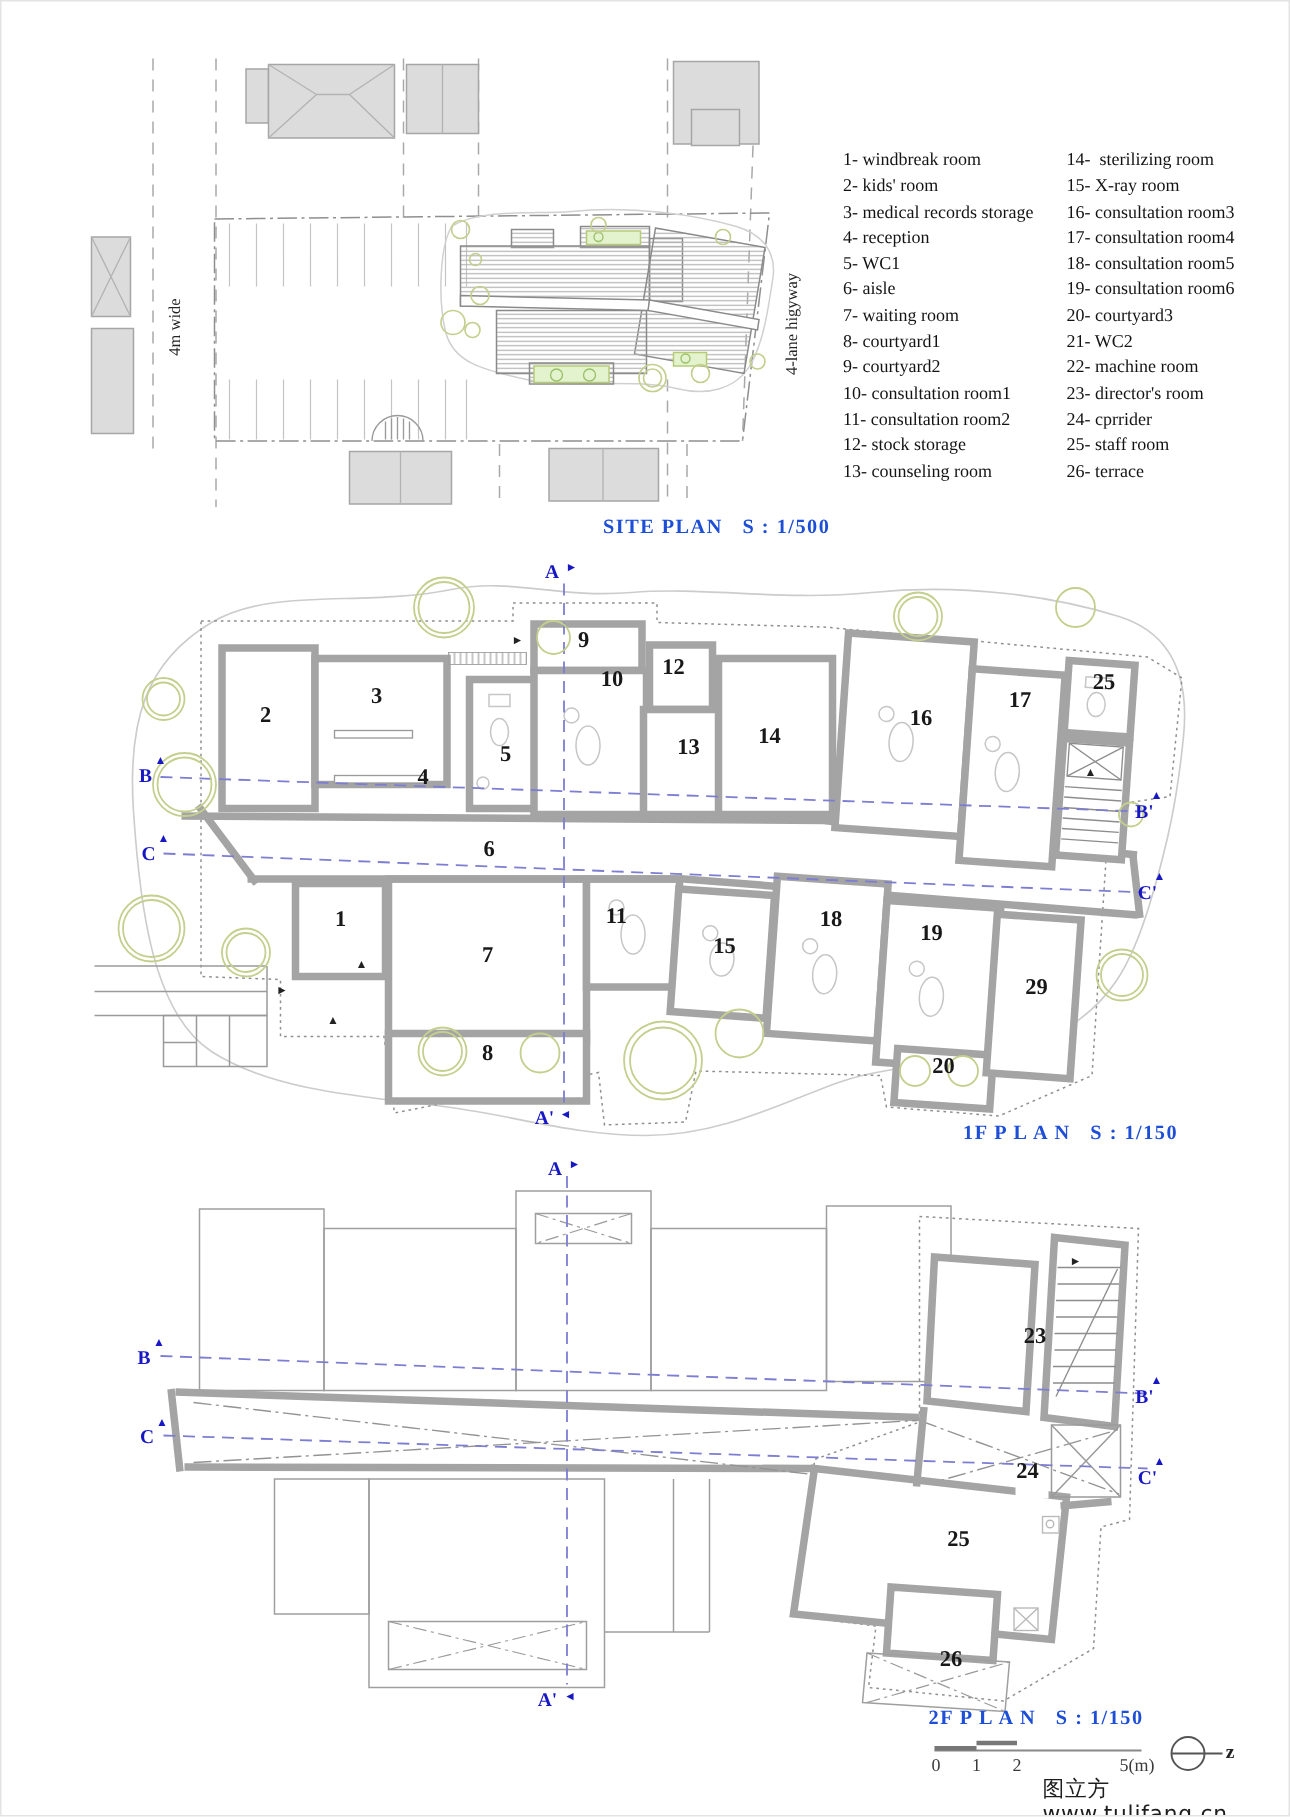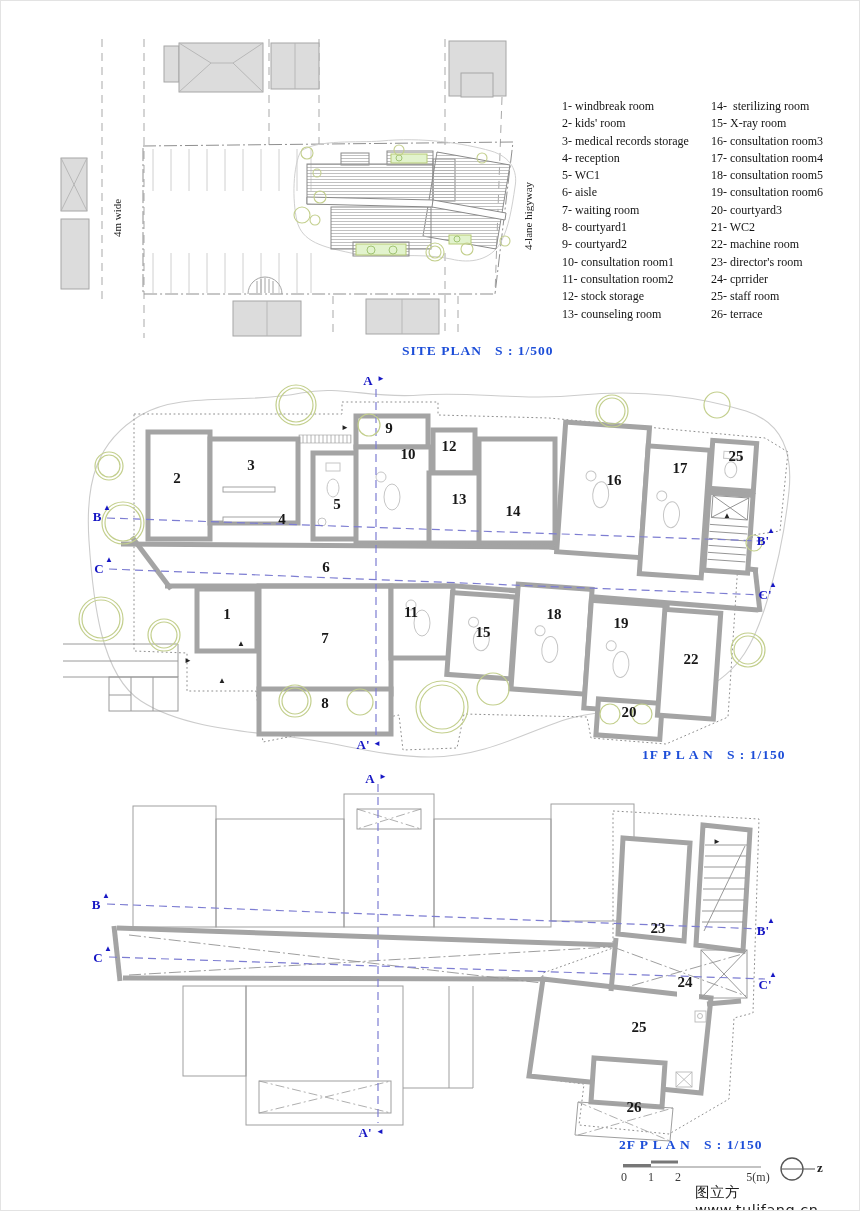--- a/index.html
+++ b/index.html
@@ -357,29 +357,29 @@
       <span class="lbl room-num" style="left: 281px; top: 518px;">4</span>
       <span class="lbl room-num" style="left: 336px; top: 503px;">5</span>
       <span class="lbl room-num" style="left: 325px; top: 566px;">6</span>
       <span class="lbl room-num" style="left: 324px; top: 637px;">7</span>
       <span class="lbl room-num" style="left: 324px; top: 702px;">8</span>
       <span class="lbl room-num" style="left: 388px; top: 427px;">9</span>
       <span class="lbl room-num" style="left: 407px; top: 453px;">10</span>
       <span class="lbl room-num" style="left: 410px; top: 611px; text-align: center;">11</span>
       <span class="lbl room-num" style="left: 448px; top: 445px;">12</span>
       <span class="lbl room-num" style="left: 458px; top: 498px;">13</span>
-      <span class="lbl room-num" style="left: 512px; top: 510px;">14</span>
+      <span class="lbl room-num" style="left: 512px; top: 491px;">14</span>
       <span class="lbl room-num" style="left: 482px; top: 631px;">15</span>
       <span class="lbl room-num" style="left: 613px; top: 447px; margin-top: 32px;">16</span>
       <span class="lbl room-num" style="left: 679px; top: 467px;">17</span>
       <span class="lbl room-num" style="left: 553px; top: 613px;">18</span>
       <span class="lbl room-num" style="left: 620px; top: 622px;">19</span>
       <span class="lbl room-num" style="left: 628px; top: 711px;">20</span>
       <span class="lbl room-num" style="left: 735px; top: 455px;">25</span>
-      <span class="lbl room-num" style="left: 690px; top: 658px;">22</span>
+      <span class="lbl room-num" style="left: 690px; top: 658px;">29</span>
     </div>
 <div class="labels">
       <span class="lbl marker" style="left: 367px; top: 380px;">A</span>
       <span class="lbl arrow-blue" style="left: 380px; top: 377px;">►</span>
       <span class="lbl marker" style="left: 362px; top: 744px;">A'</span>
       <span class="lbl arrow-blue" style="left: 376px; top: 742px;">◄</span>
       <span class="lbl marker" style="left: 96px; top: 516px;">B</span>
       <span class="lbl arrow-blue" style="left: 106px; top: 506px;">▲</span>
       <span class="lbl marker" style="left: 98px; top: 568px;">C</span>
       <span class="lbl arrow-blue" style="left: 108px; top: 558px;">▲</span>
@@ -387,21 +387,21 @@
       <span class="lbl arrow-blue" style="left: 770px; top: 529px;">▲</span>
       <span class="lbl marker" style="left: 764px; top: 594px;">C'</span>
       <span class="lbl arrow-blue" style="left: 772px; top: 583px;">▲</span>
       <span class="lbl arrow-black" style="left: 187px; top: 659px;">►</span>
       <span class="lbl arrow-black" style="left: 240px; top: 642px;">▲</span>
       <span class="lbl arrow-black" style="left: 221px; top: 679px;">▲</span>
       <span class="lbl arrow-black" style="left: 344px; top: 426px;">►</span>
       <span class="lbl arrow-black" style="left: 726px; top: 514px;">▲</span>
     </div>
 <div class="labels">
-      <span class="lbl room-num" style="left: 657px; top: 891px; margin-top: 36px;">23</span>
+      <span class="lbl room-num" style="left: 689px; top: 891px;">23</span>
       <span class="lbl room-num" style="left: 684px; top: 981px;">24</span>
       <span class="lbl room-num" style="left: 638px; top: 1026px;">25</span>
       <span class="lbl room-num" style="left: 633px; top: 1106px;">26</span>
     </div>
 <div class="labels">
       <span class="lbl marker" style="left: 369px; top: 778px;">A</span>
       <span class="lbl arrow-blue" style="left: 382px; top: 775px;">►</span>
       <span class="lbl marker" style="left: 364px; top: 1132px;">A'</span>
       <span class="lbl arrow-blue" style="left: 379px; top: 1130px;">◄</span>
       <span class="lbl marker" style="left: 95px; top: 904px;">B</span>

